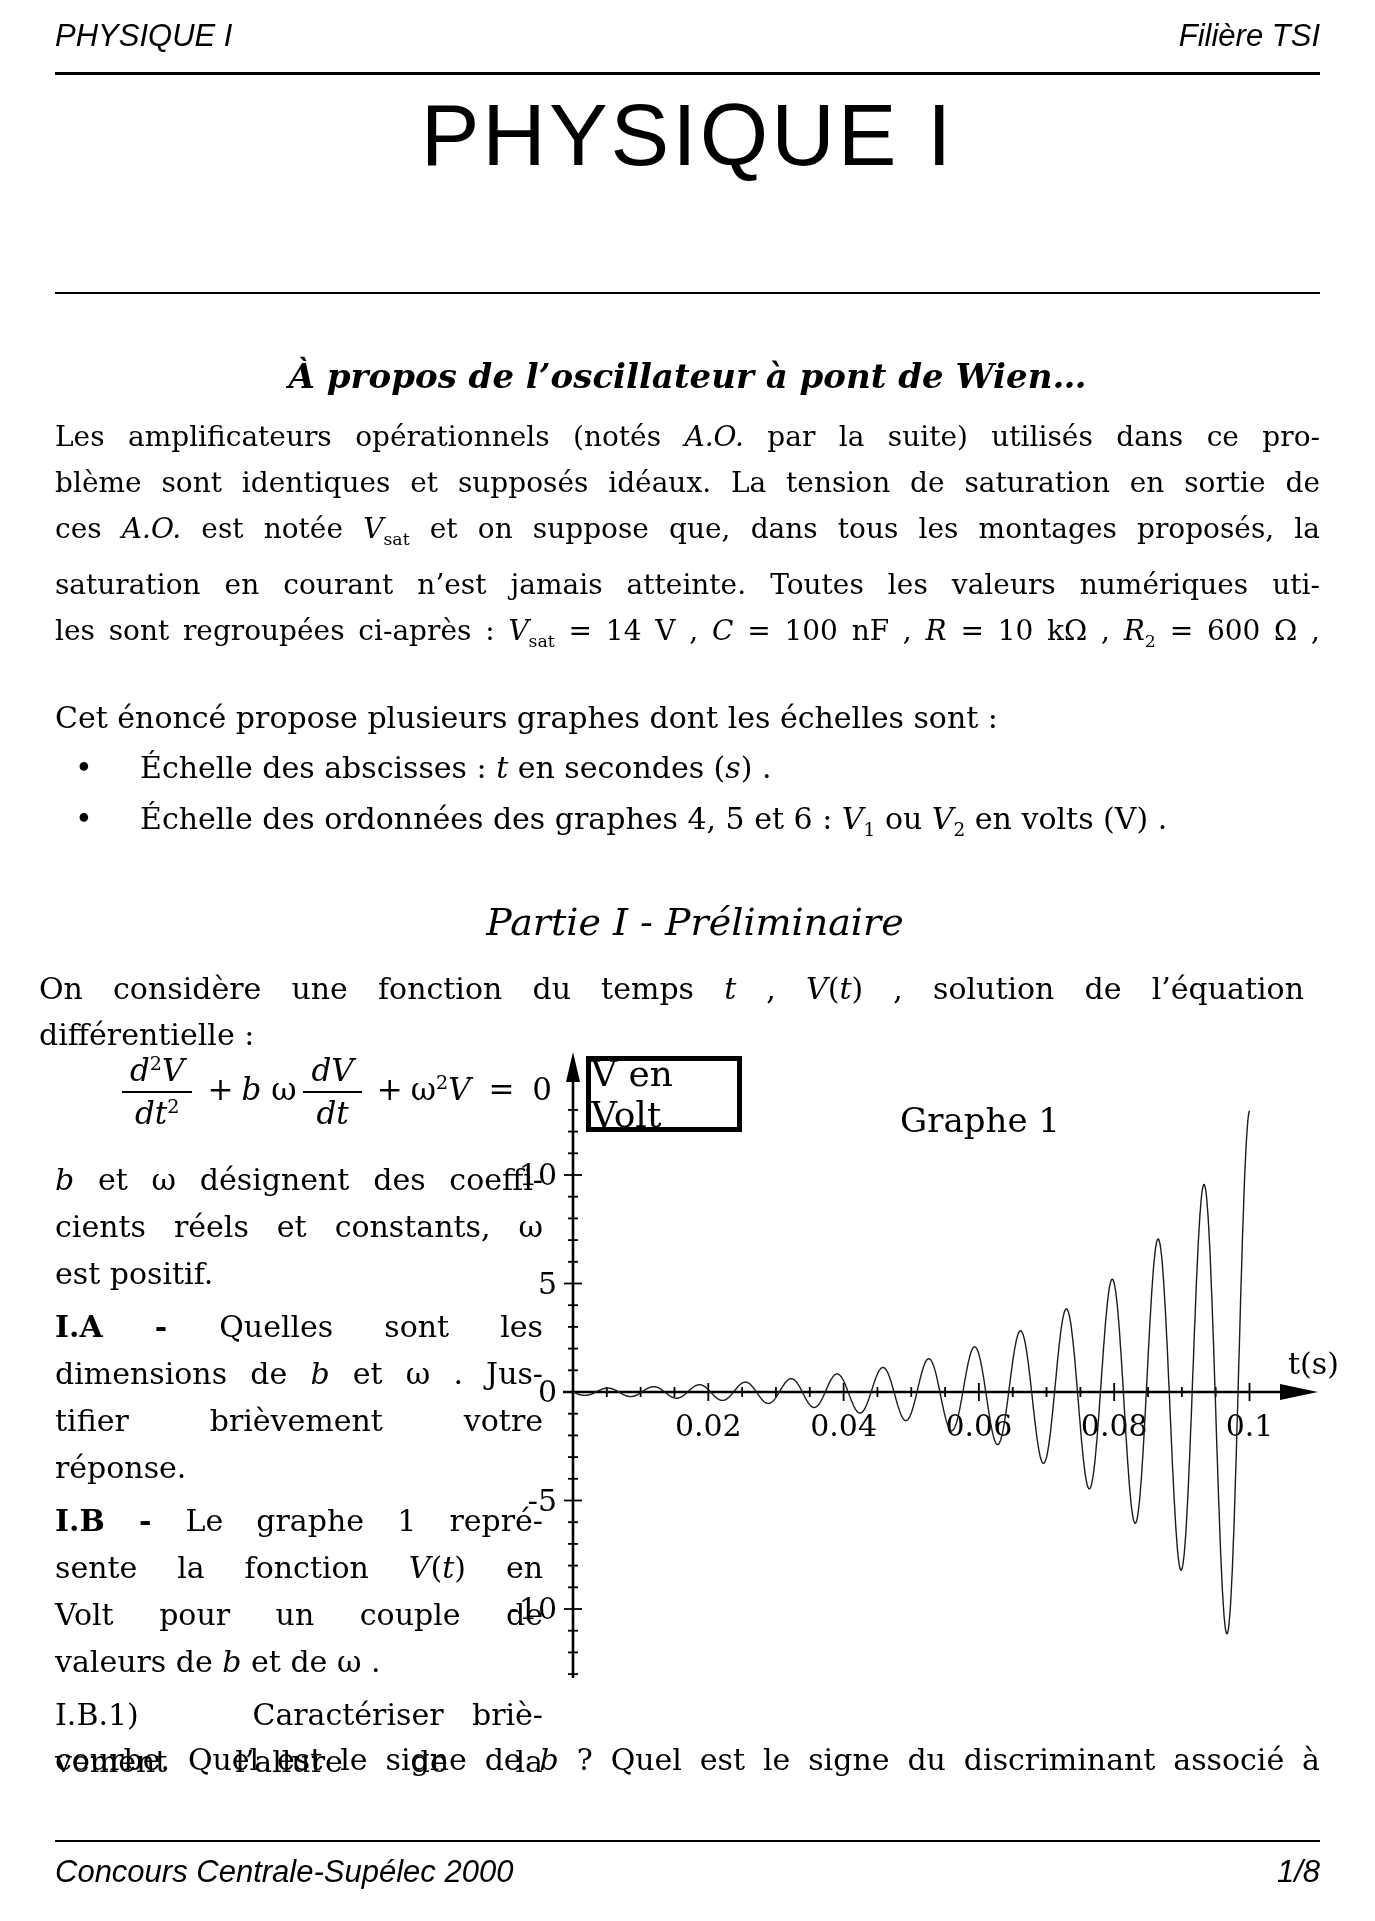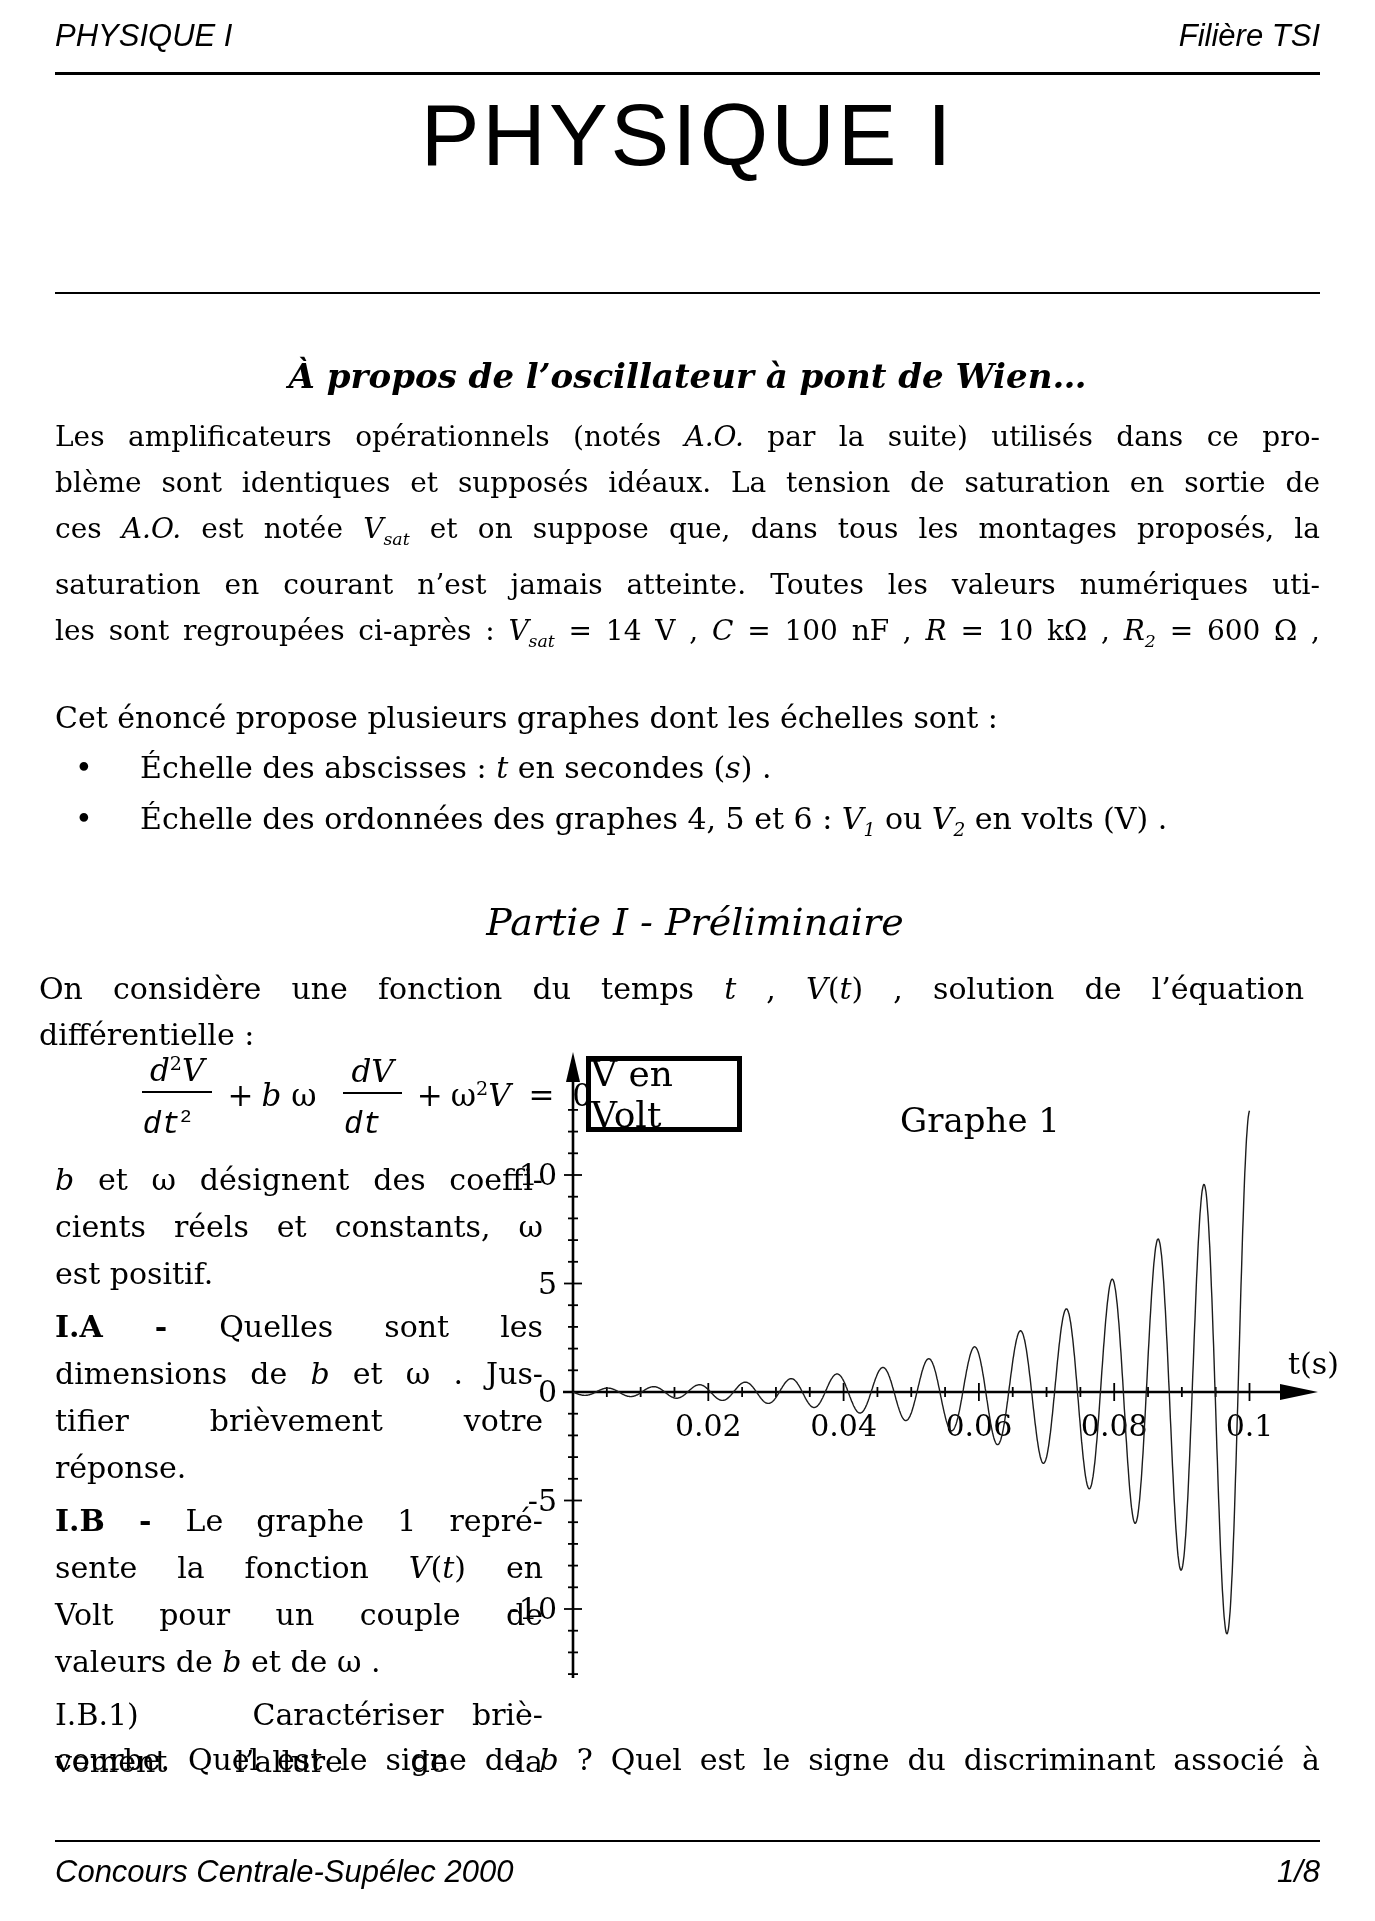--- a/index.html
+++ b/index.html
@@ -20,25 +20,25 @@
   .jl{text-align-last:justify;}
   .scales{left:55px;width:1265px;top:700px;font-size:30px;}
   .bullet{left:55px;width:1265px;font-size:30px;display:flex;}
   .bullet .dot{width:65px;padding-left:20px;font-size:30px;}
   .b1{top:750px;} .b2{top:801px;}
   .partie{left:0;right:0;top:888px;text-align:center;font-size:38px;font-style:italic;font-weight:normal;margin:12px;padding-left:15px;}
   .considere{left:39px;width:1265px;top:966px;font-size:30px;}
   
   .equation{left:115px;top:1052px;font-size:31px;}
   .frac{display:inline-block;vertical-align:middle;text-align:center;margin:0 7px;}
-  .fn{display:block;border-bottom:2px solid #000;padding:0 8px 3px;margin-left:20px;}
-  .fd{display:block;padding-top:13px;font-family:Liberation Mono, monospace;}
+  .fn{display:block;border-bottom:2px solid #000;padding:0 8px 3px;}
+  .fd{display:block;padding-top:2px;}
   .equation sup,.intro sup{font-size:0.62em;}
   .op{margin:0 8px;}
-  sub{font-size:0.62em;font-style:italic;}
+  sub{font-size:0.62em;}
   
   #plot{left:500px;top:1020px;}
   #plot text{font-family:"DejaVu Serif",serif;fill:#000;}
   .ax{stroke:#000;stroke-width:2.6;}
   .tk{stroke:#000;stroke-width:1.8;}
   .ah{fill:#000;}
   .curve{fill:none;stroke:#1c1c1c;stroke-width:1.4;}
   .xl{font-size:30px;text-anchor:middle;}
   .yl{font-size:30px;text-anchor:end;}
   .xname{font-size:30px;}

